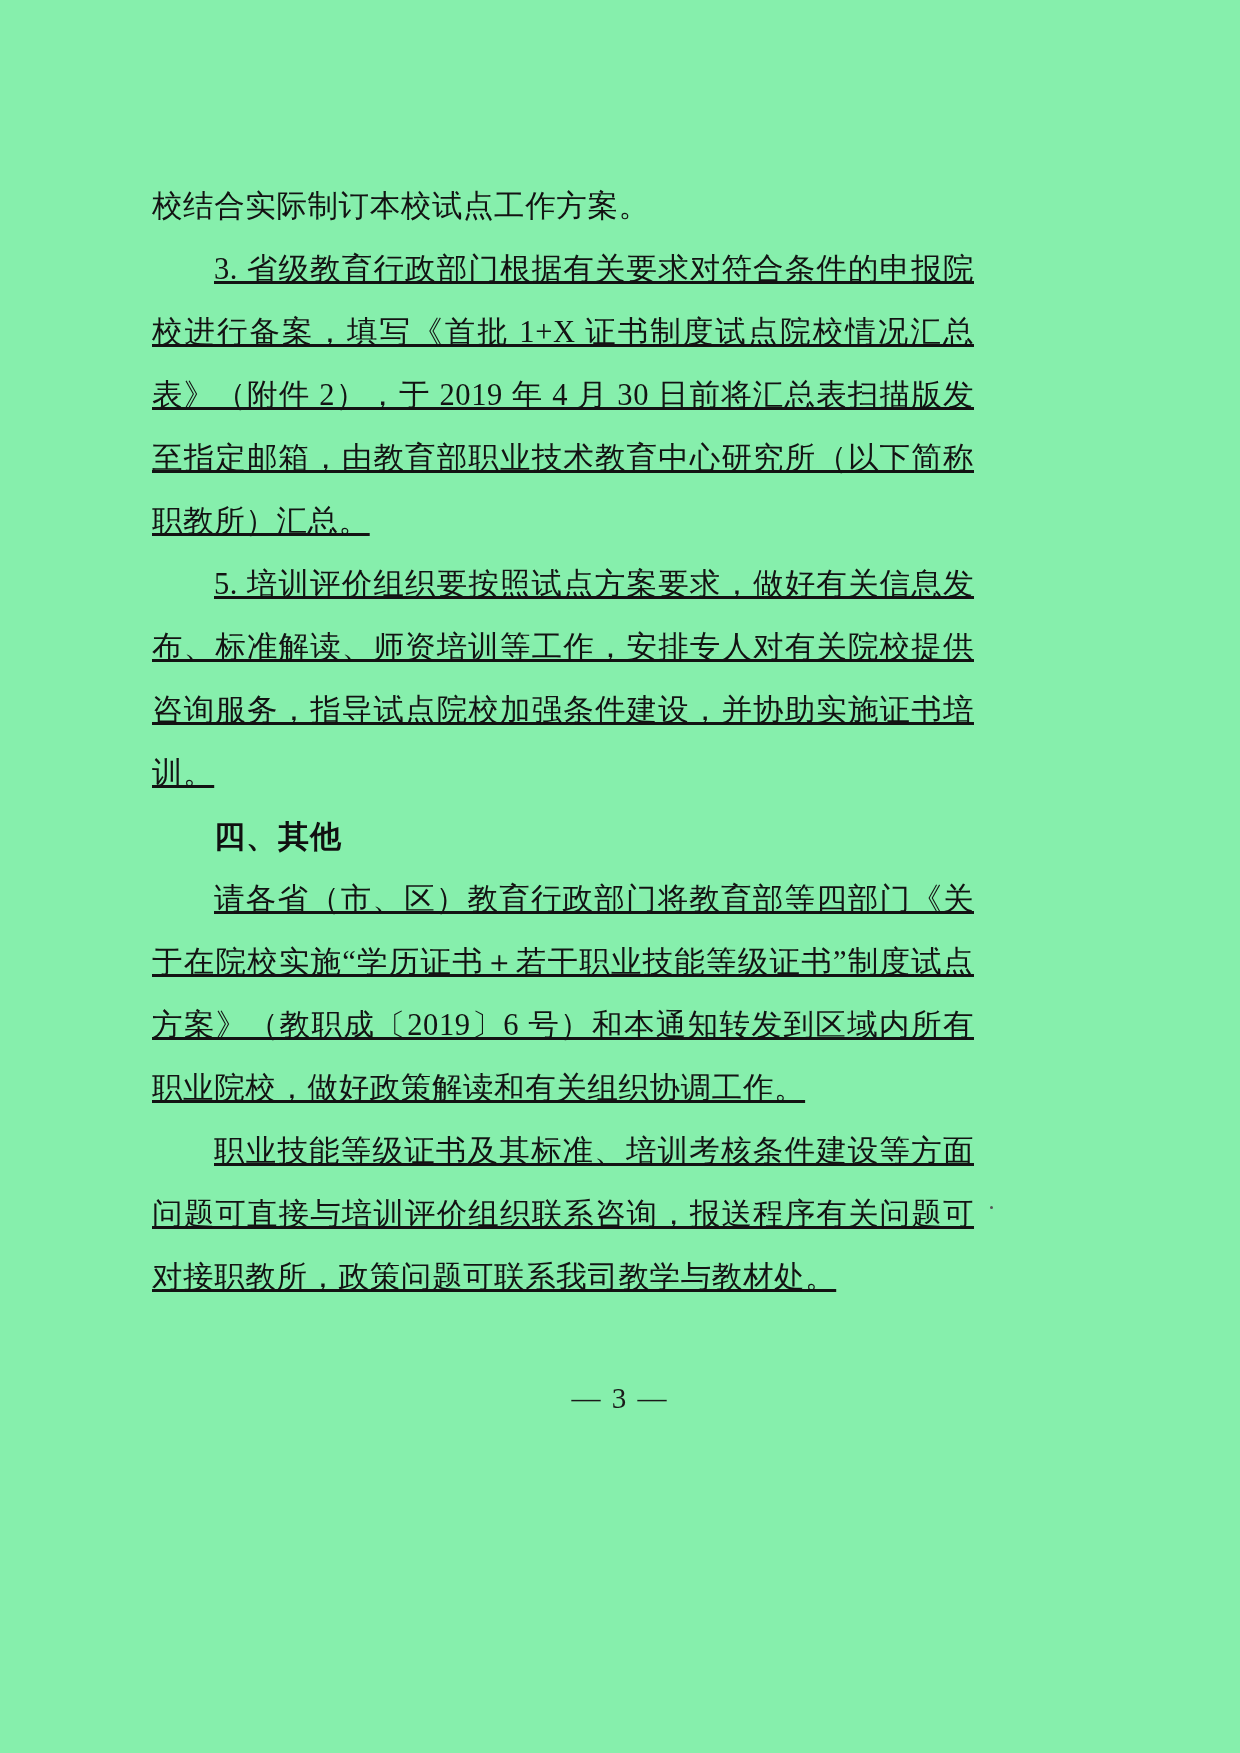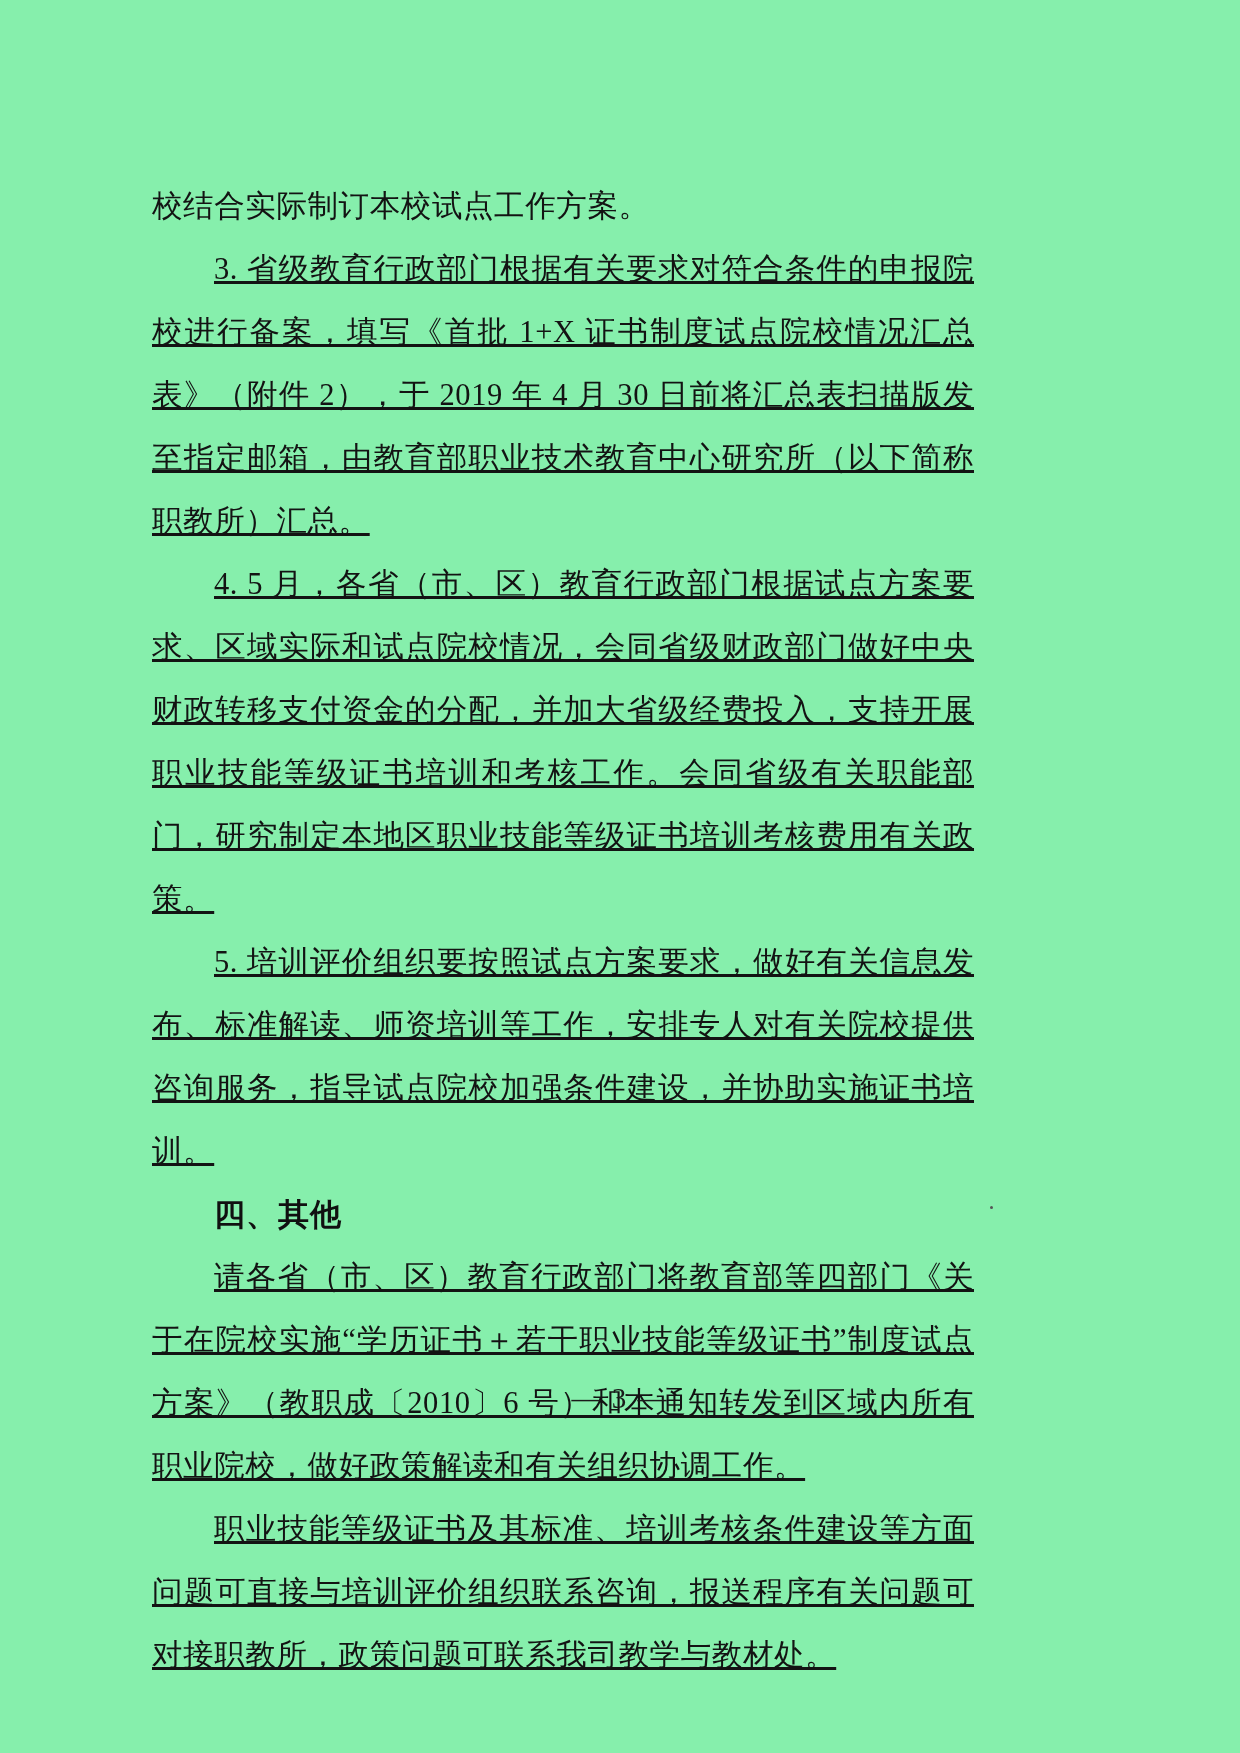--- a/index.html
+++ b/index.html
@@ -70,27 +70,26 @@
 </head>
 <body>
 
 <div class="page">
   <div class="content">
 
     <p class="para">校结合实际制订本校试点工作方案。</p>
 
     <p class="para indent">3. 省级教育行政部门根据有关要求对符合条件的申报院校进行备案，填写《首批 1+X 证书制度试点院校情况汇总表》（附件 2），于 2019 年 4 月 30 日前将汇总表扫描版发至指定邮箱，由教育部职业技术教育中心研究所（以下简称职教所）汇总。</p>
 
-    <p class="para indent">4. 5 月，各省（市、区）教育行政部门根据试点方案要求、区域实际和试点院校情况，会同省级财政部门做好中央财政转移支付资金的分配，并加大省级经费投入，支持开展职业技能等级证书培训和考核工作。会同省级有关职能部门，研究制定本地区职业技能等级证书培训考核费用有关政策。</p>
 
     <p class="para indent">5. 培训评价组织要按照试点方案要求，做好有关信息发布、标准解读、师资培训等工作，安排专人对有关院校提供咨询服务，指导试点院校加强条件建设，并协助实施证书培训。</p>
 
     <p class="heading">四、其他</p>
 
-    <p class="para indent">请各省（市、区）教育行政部门将教育部等四部门《关于在院校实施“学历证书＋若干职业技能等级证书”制度试点方案》（教职成〔2010〕6 号）和本通知转发到区域内所有职业院校，做好政策解读和有关组织协调工作。</p>
+    <p class="para indent">请各省（市、区）教育行政部门将教育部等四部门《关于在院校实施“学历证书＋若干职业技能等级证书”制度试点方案》（教职成〔2019〕6 号）和本通知转发到区域内所有职业院校，做好政策解读和有关组织协调工作。</p>
 
     <p class="para indent">职业技能等级证书及其标准、培训考核条件建设等方面问题可直接与培训评价组织联系咨询，报送程序有关问题可对接职教所，政策问题可联系我司教学与教材处。</p>
 
   </div>
 
   <div class="tiny-mark"></div>
 
   <div class="pagenum">— 3 —</div>
 </div>
 

